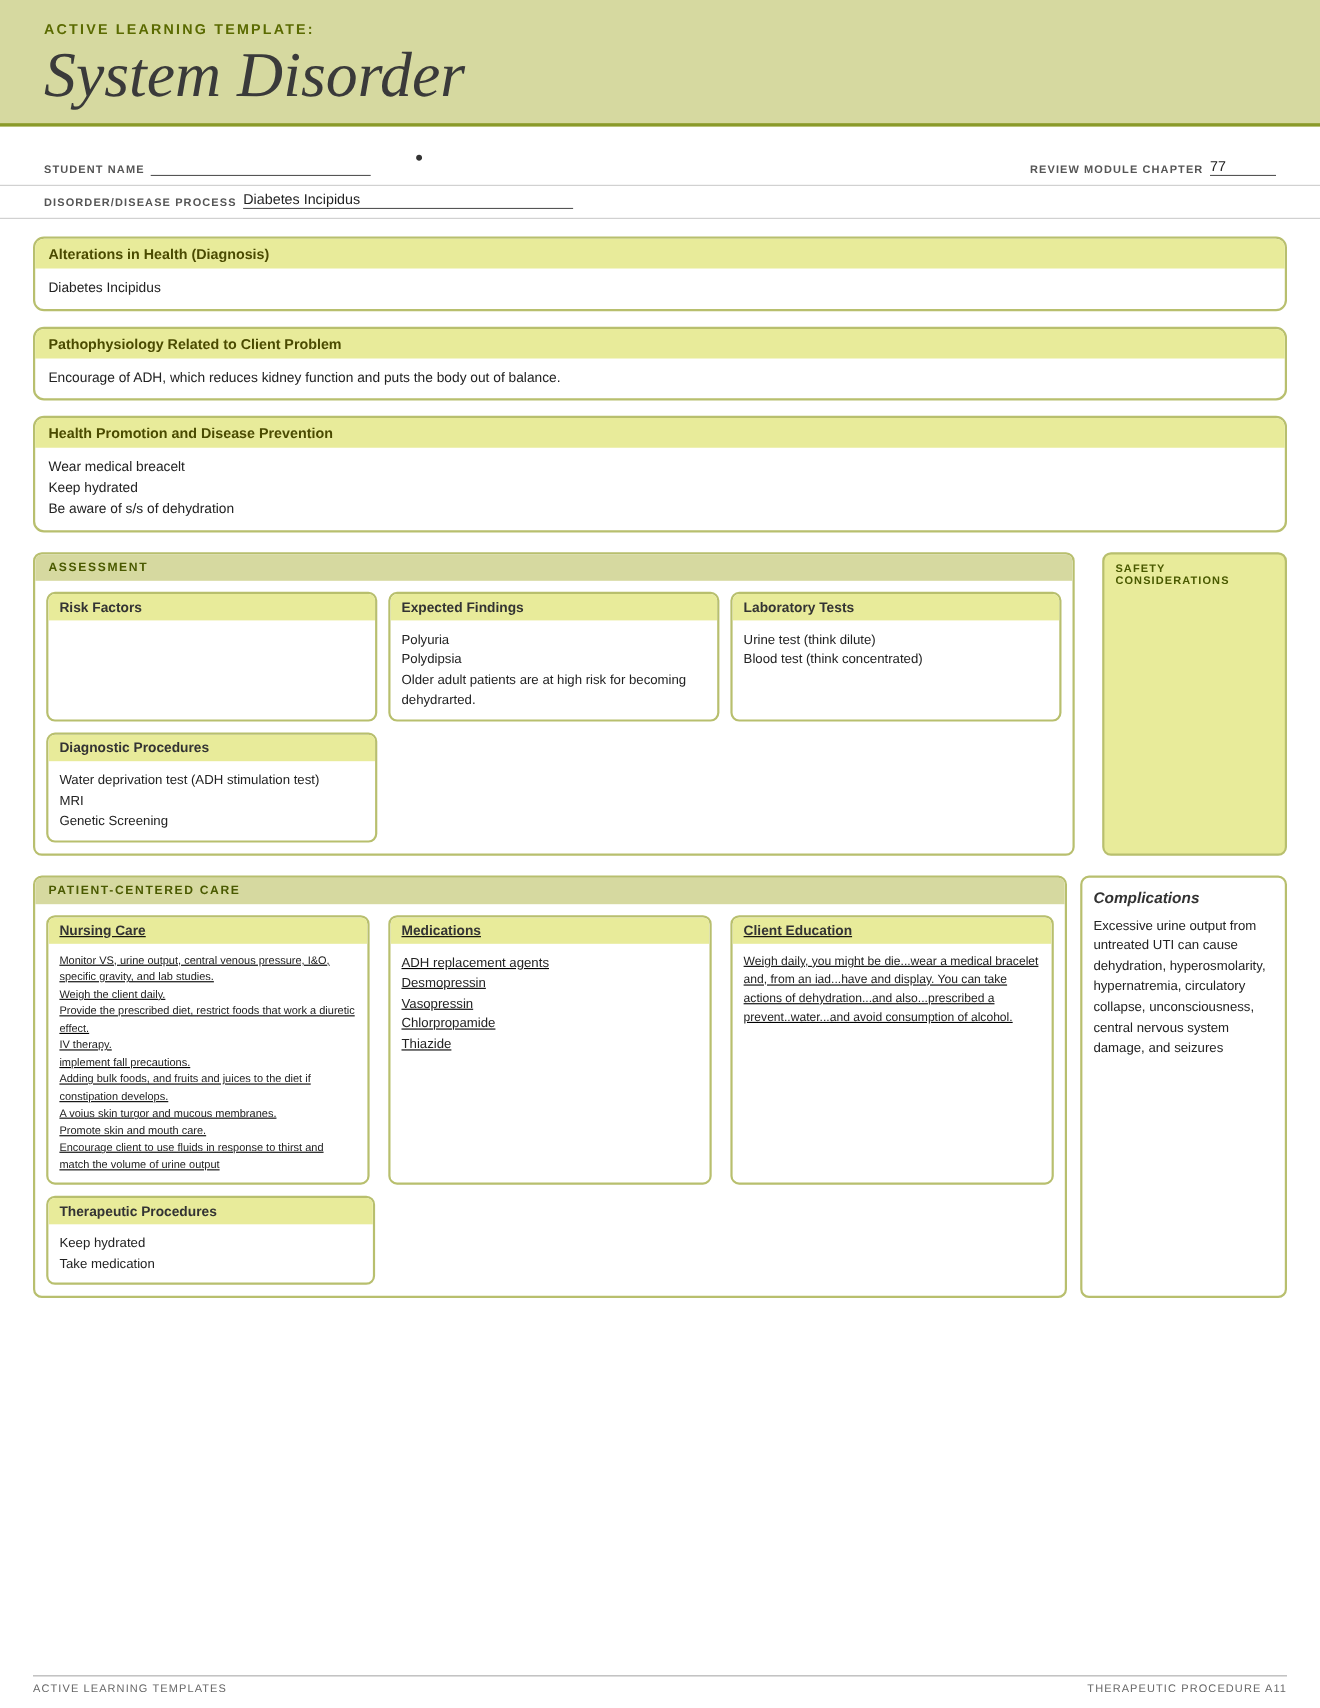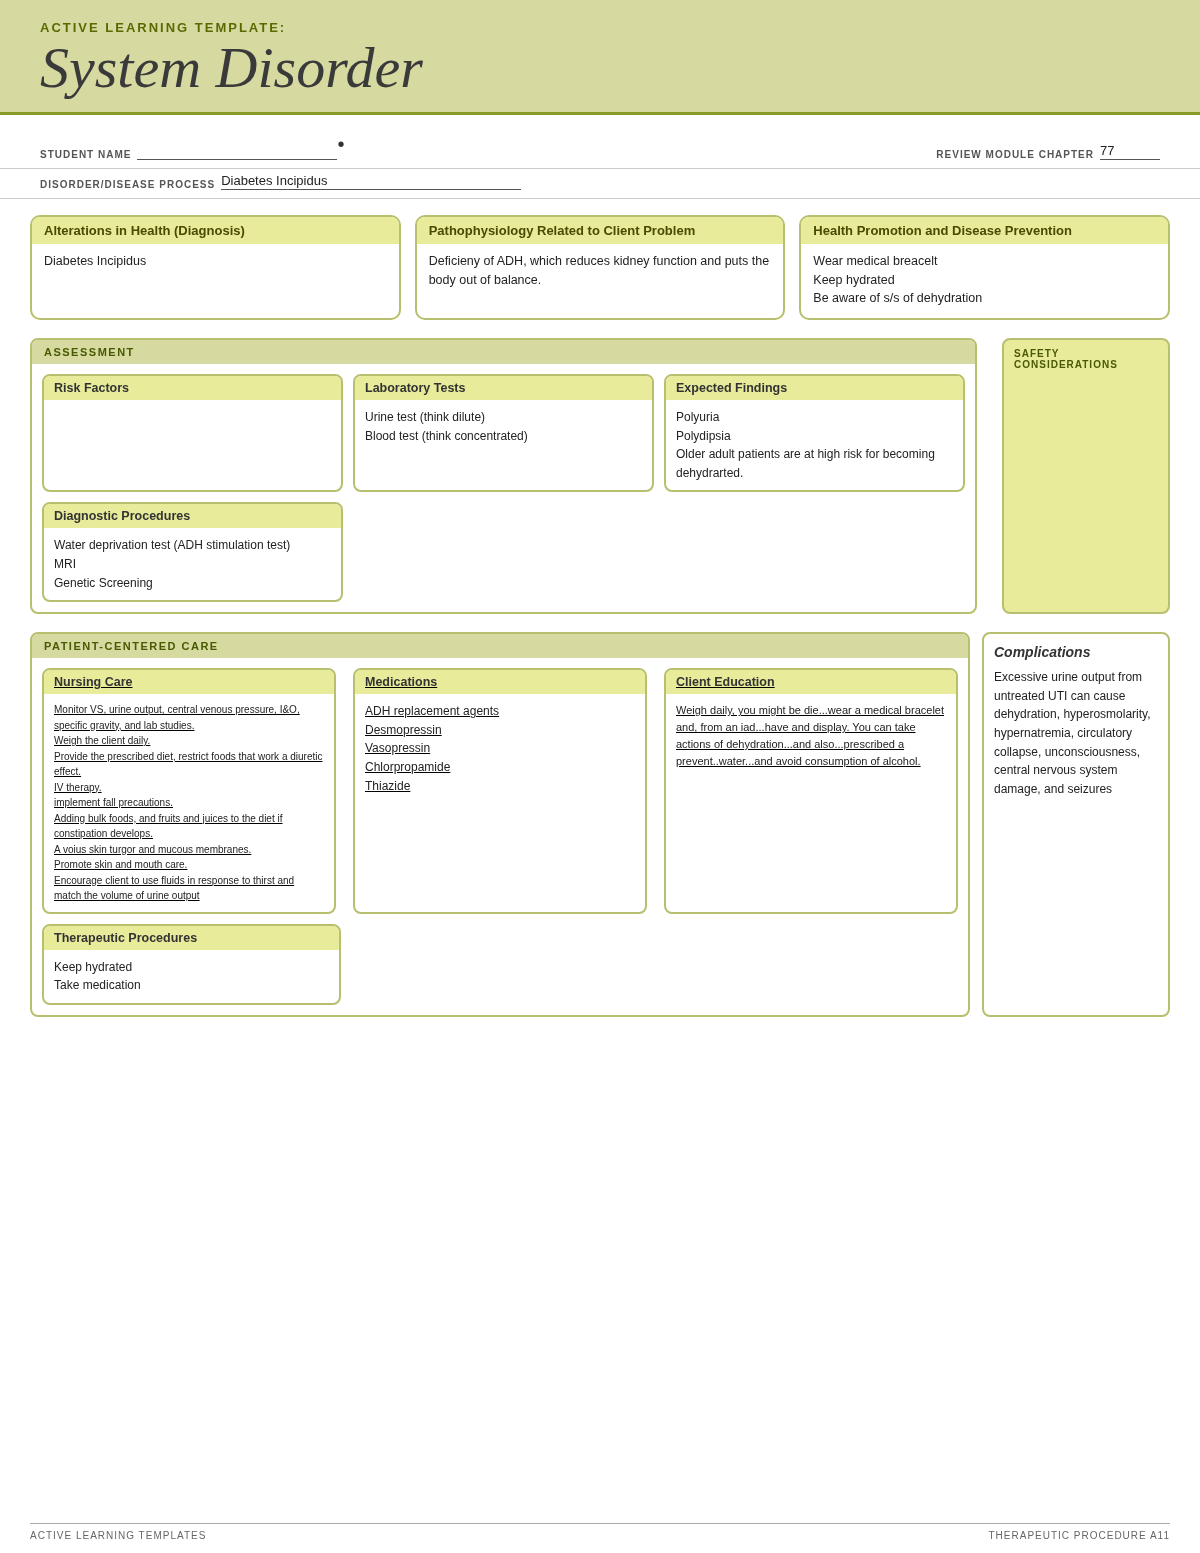--- a/index.html
+++ b/index.html
@@ -31,20 +31,21 @@
       color: #3a3a3a;
       font-style: italic;
       line-height: 1.1;
     }
 
     
     .info-bar {
       padding: 14px 40px 8px 40px;
       display: flex;
       align-items: flex-end;
+      gap: 40px;
       border-bottom: 1px solid #ccc;
     }
     .info-field {
       display: flex;
       align-items: flex-end;
       gap: 6px;
     }
     .info-label {
       font-size: 10px;
       font-weight: bold;
@@ -69,21 +70,21 @@
     }
 
     
     .main {
       padding: 16px 30px;
     }
 
     
     .top-boxes {
       display: grid;
-      grid-template-columns: 1fr 1fr 1fr;
+      grid-template-columns: 1fr;
       gap: 14px;
       margin-bottom: 18px;
     }
 
     
     .section-box {
       border: 2px solid #b8bf6e;
       border-radius: 10px;
       padding: 10px 12px;
       background: #fff;
@@ -284,48 +285,48 @@
 
 <div class="main">
 
   <div class="top-boxes">
     <div class="section-box">
       <div class="section-box-title">Alterations in Health (Diagnosis)</div>
       <div class="section-box-content">Diabetes Incipidus</div>
     </div>
     <div class="section-box">
       <div class="section-box-title">Pathophysiology Related to Client Problem</div>
-      <div class="section-box-content">Deficieny of ADH, which reduces kidney function and puts the body out of balance.</div>
+      <div class="section-box-content">Encourage of ADH, which reduces kidney function and puts the body out of balance.</div>
     </div>
     <div class="section-box">
       <div class="section-box-title">Health Promotion and Disease Prevention</div>
       <div class="section-box-content" style="white-space:pre-line;">Wear medical breacelt
 Keep hydrated
 Be aware of s/s of dehydration</div>
     </div>
   </div>
 
   <div class="assessment-safety-wrapper">
     <div class="assessment-wrapper">
       <div class="assessment-left">
         <div class="assessment-header">ASSESSMENT</div>
         <div class="assessment-grid">
           <div class="inner-box">
             <div class="inner-box-title">Risk Factors</div>
           </div>
           <div class="inner-box">
-            <div class="inner-box-title">Laboratory Tests</div>
-            <div class="inner-box-content" style="white-space:pre-line;">Urine test (think dilute)
-Blood test (think concentrated)</div>
-          </div>
-          <div class="inner-box">
             <div class="inner-box-title">Expected Findings</div>
             <div class="inner-box-content" style="white-space:pre-line;">Polyuria
 Polydipsia
 Older adult patients are at high risk for becoming dehydrarted.</div>
+          </div>
+          <div class="inner-box">
+            <div class="inner-box-title">Laboratory Tests</div>
+            <div class="inner-box-content" style="white-space:pre-line;">Urine test (think dilute)
+Blood test (think concentrated)</div>
           </div>
           <div class="inner-box">
             <div class="inner-box-title">Diagnostic Procedures</div>
             <div class="inner-box-content" style="white-space:pre-line;">Water deprivation test (ADH stimulation test)
 MRI
 Genetic Screening</div>
           </div>
         </div>
       </div>
     </div>

